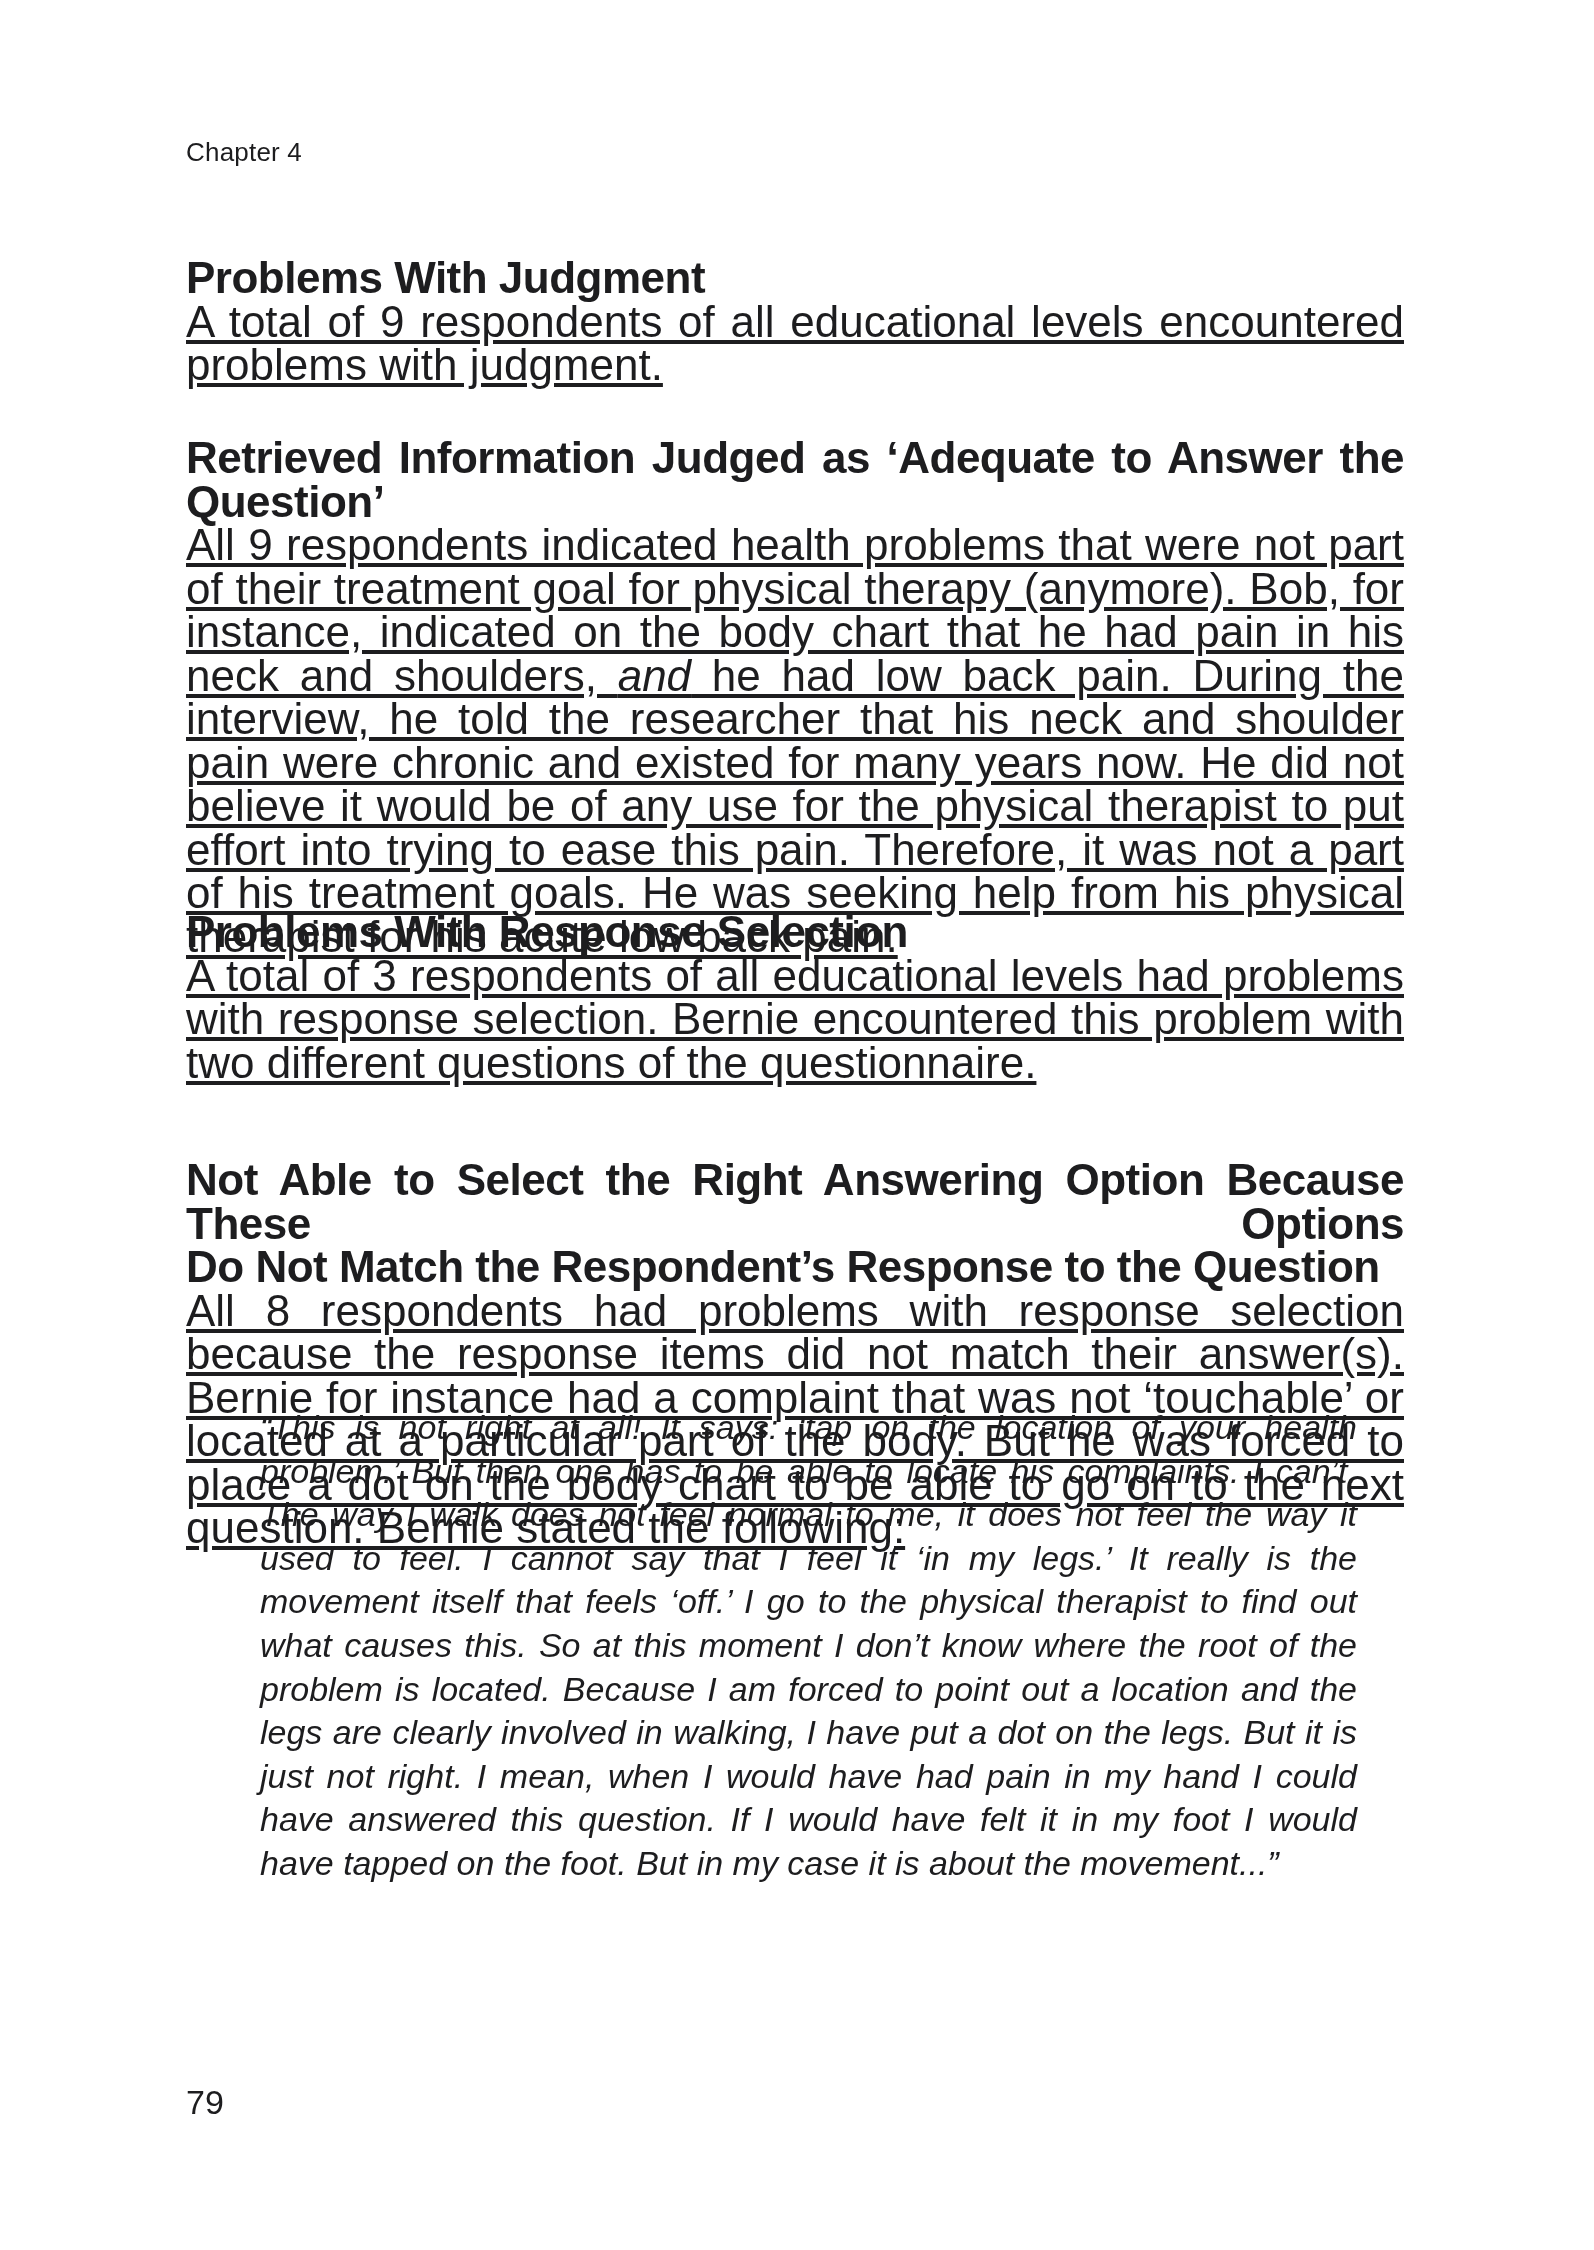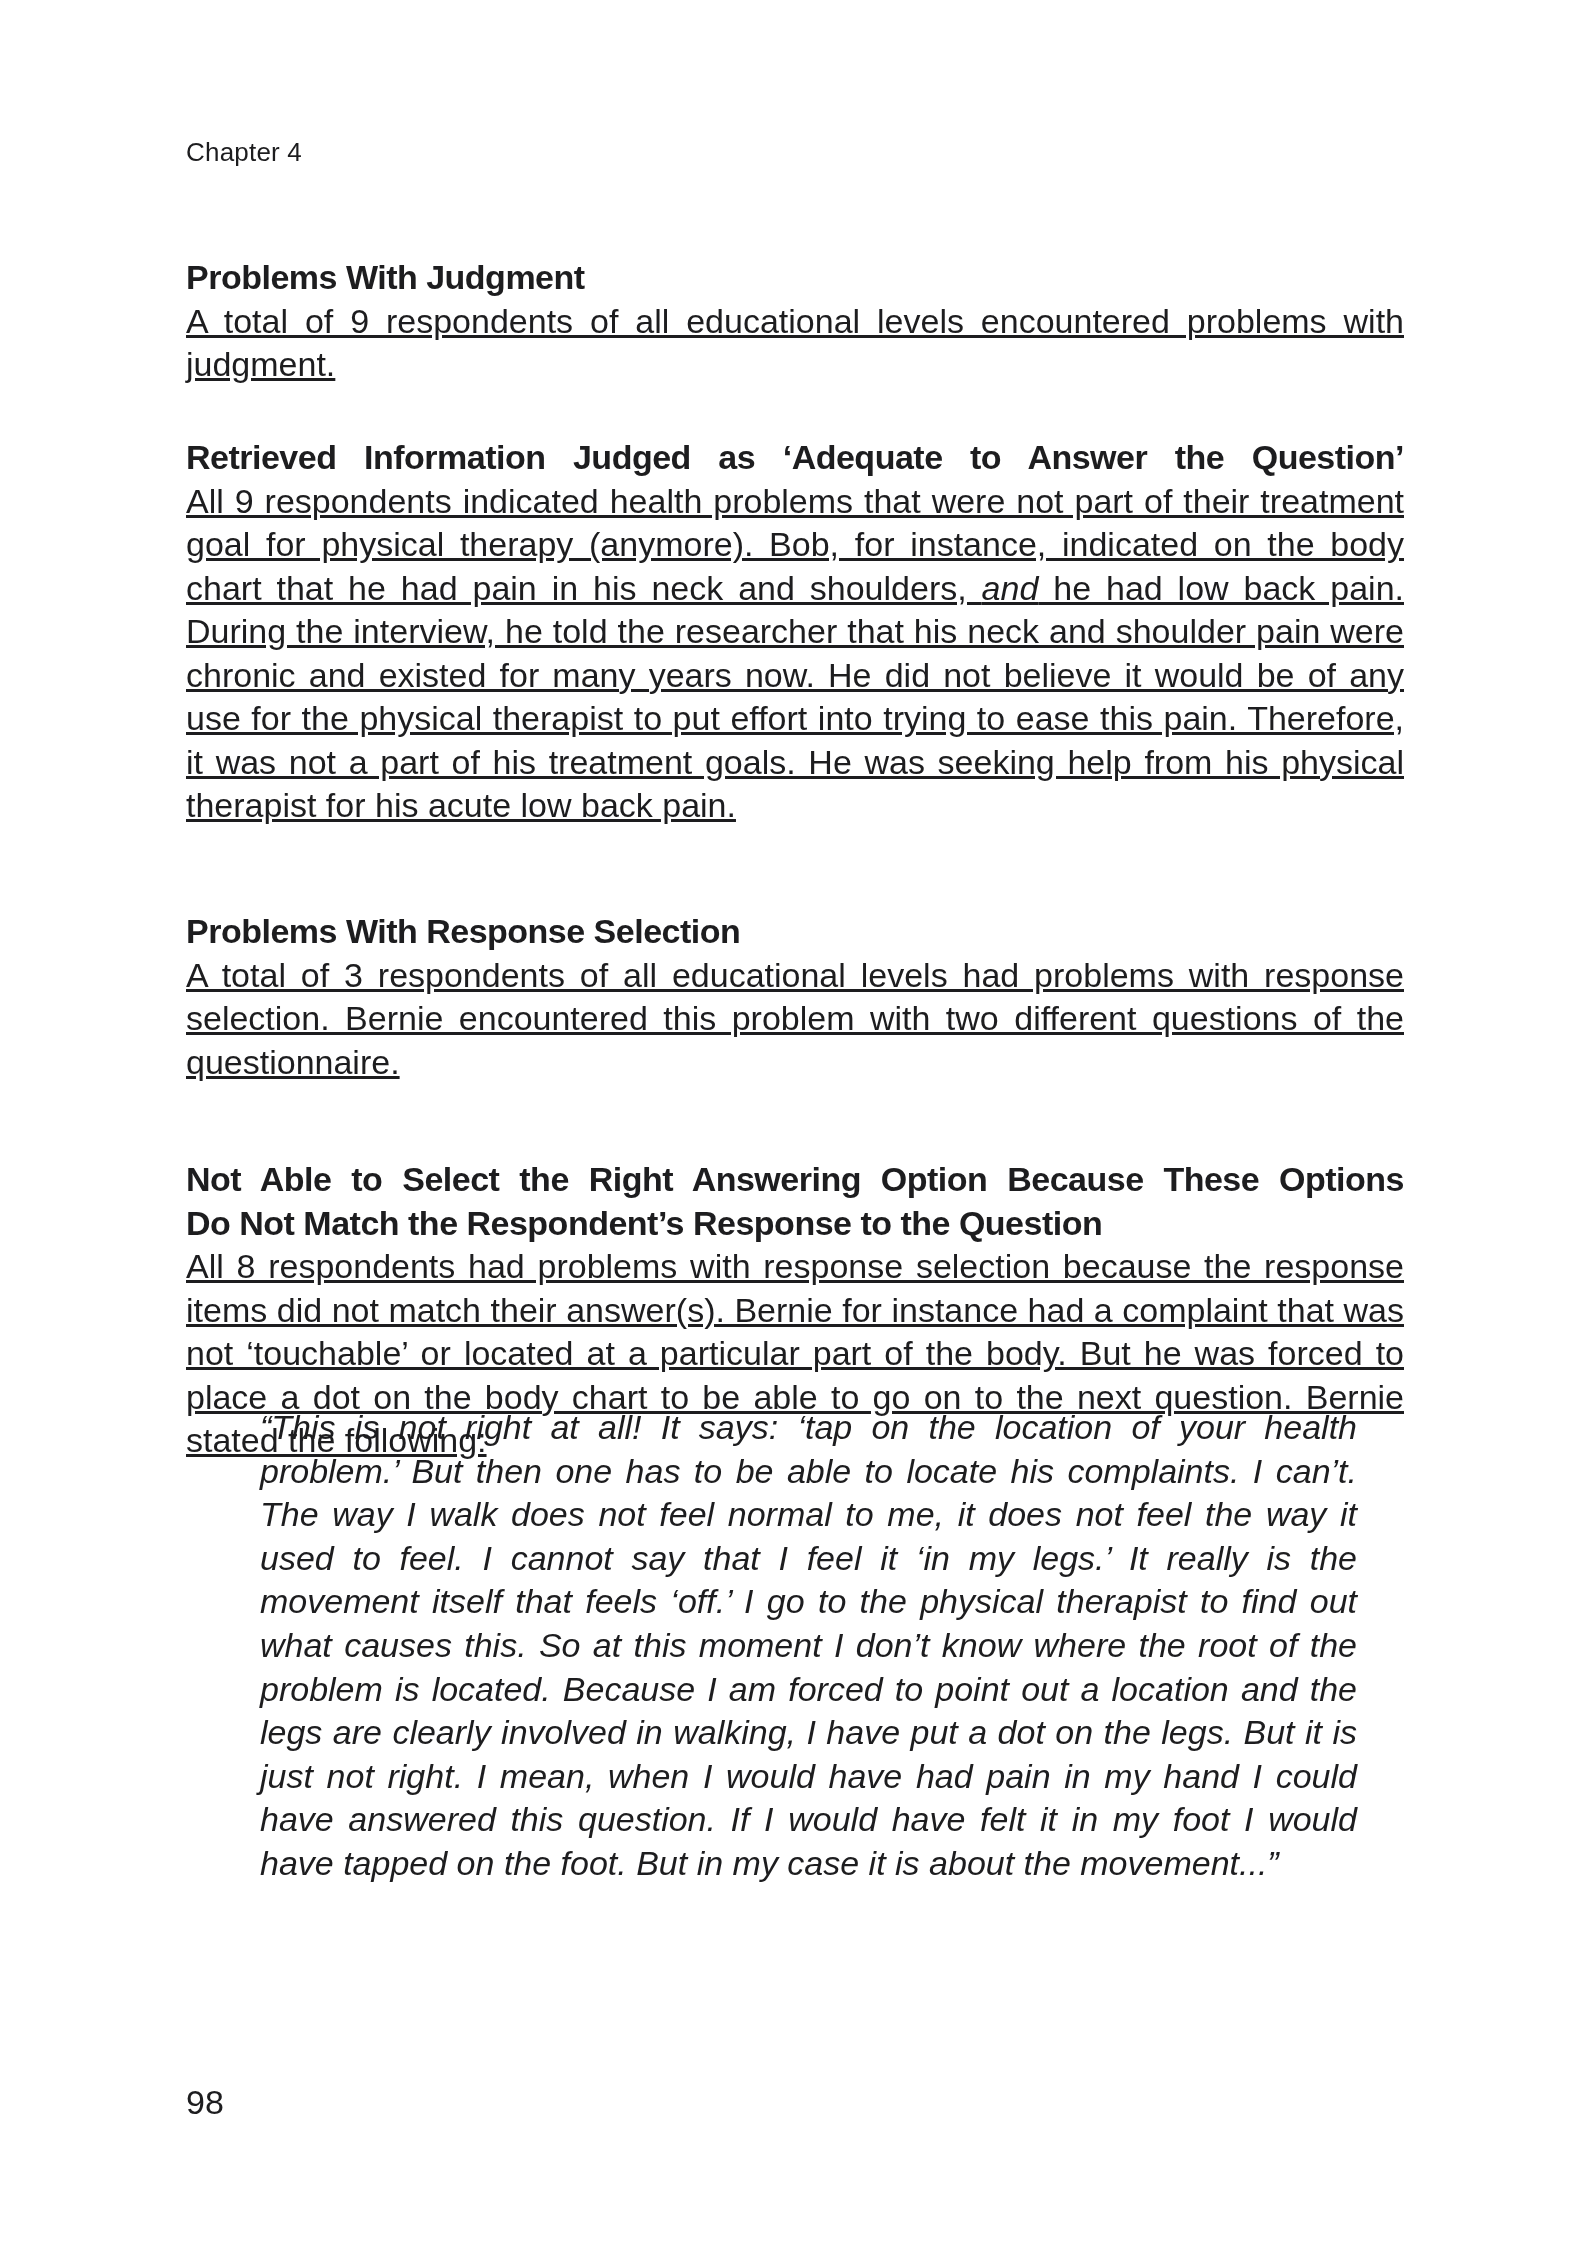--- a/index.html
+++ b/index.html
@@ -13,21 +13,21 @@
     overflow: hidden;
   }
   .abs { position: absolute; }
   .running-header {
     left: 186px; top: 131px;
     font-size: 26px; line-height: 43.5px;
     letter-spacing: 0.2px;
   }
   .section {
     left: 186px; width: 1218px;
-    font-size: 34px; line-height: 43.5px;
+    font-size: 44px; line-height: 43.5px;
   }
   .heading-line {
     font-weight: bold;
     white-space: nowrap;
     letter-spacing: -0.5px;
   }
   .heading-line.hl-just {
     white-space: normal;
     text-align: justify;
     text-align-last: justify;
@@ -74,13 +74,13 @@
 </div>
 
 <div class="abs section" id="sec-4">
   <div class="heading-line hl-just">Not Able to Select the Right Answering Option Because These Options</div>
   <div class="heading-line">Do Not Match the Respondent’s Response to the Question</div>
   <p>All 8 respondents had problems with response selection because the response items did not match their answer(s). Bernie for instance had a complaint that was not ‘touchable’ or located at a particular part of the body. But he was forced to place a dot on the body chart to be able to go on to the next question. Bernie stated the following:</p>
 </div>
 
 <div class="abs quote-block">“This is not right at all! It says: ‘tap on the location of your health problem.’ But then one has to be able to locate his complaints. I can’t. The way I walk does not feel normal to me, it does not feel the way it used to feel. I cannot say that I feel it ‘in my legs.’ It really is the movement itself that feels ‘off.’ I go to the physical therapist to find out what causes this. So at this moment I don’t know where the root of the problem is located. Because I am forced to point out a location and the legs are clearly involved in walking, I have put a dot on the legs. But it is just not right. I mean, when I would have had pain in my hand I could have answered this question. If I would have felt it in my foot I would have tapped on the foot. But in my case it is about the movement...”</div>
 
-<div class="abs page-number">98</div>
+<div class="abs page-number">79</div>
 
 </body></html>

